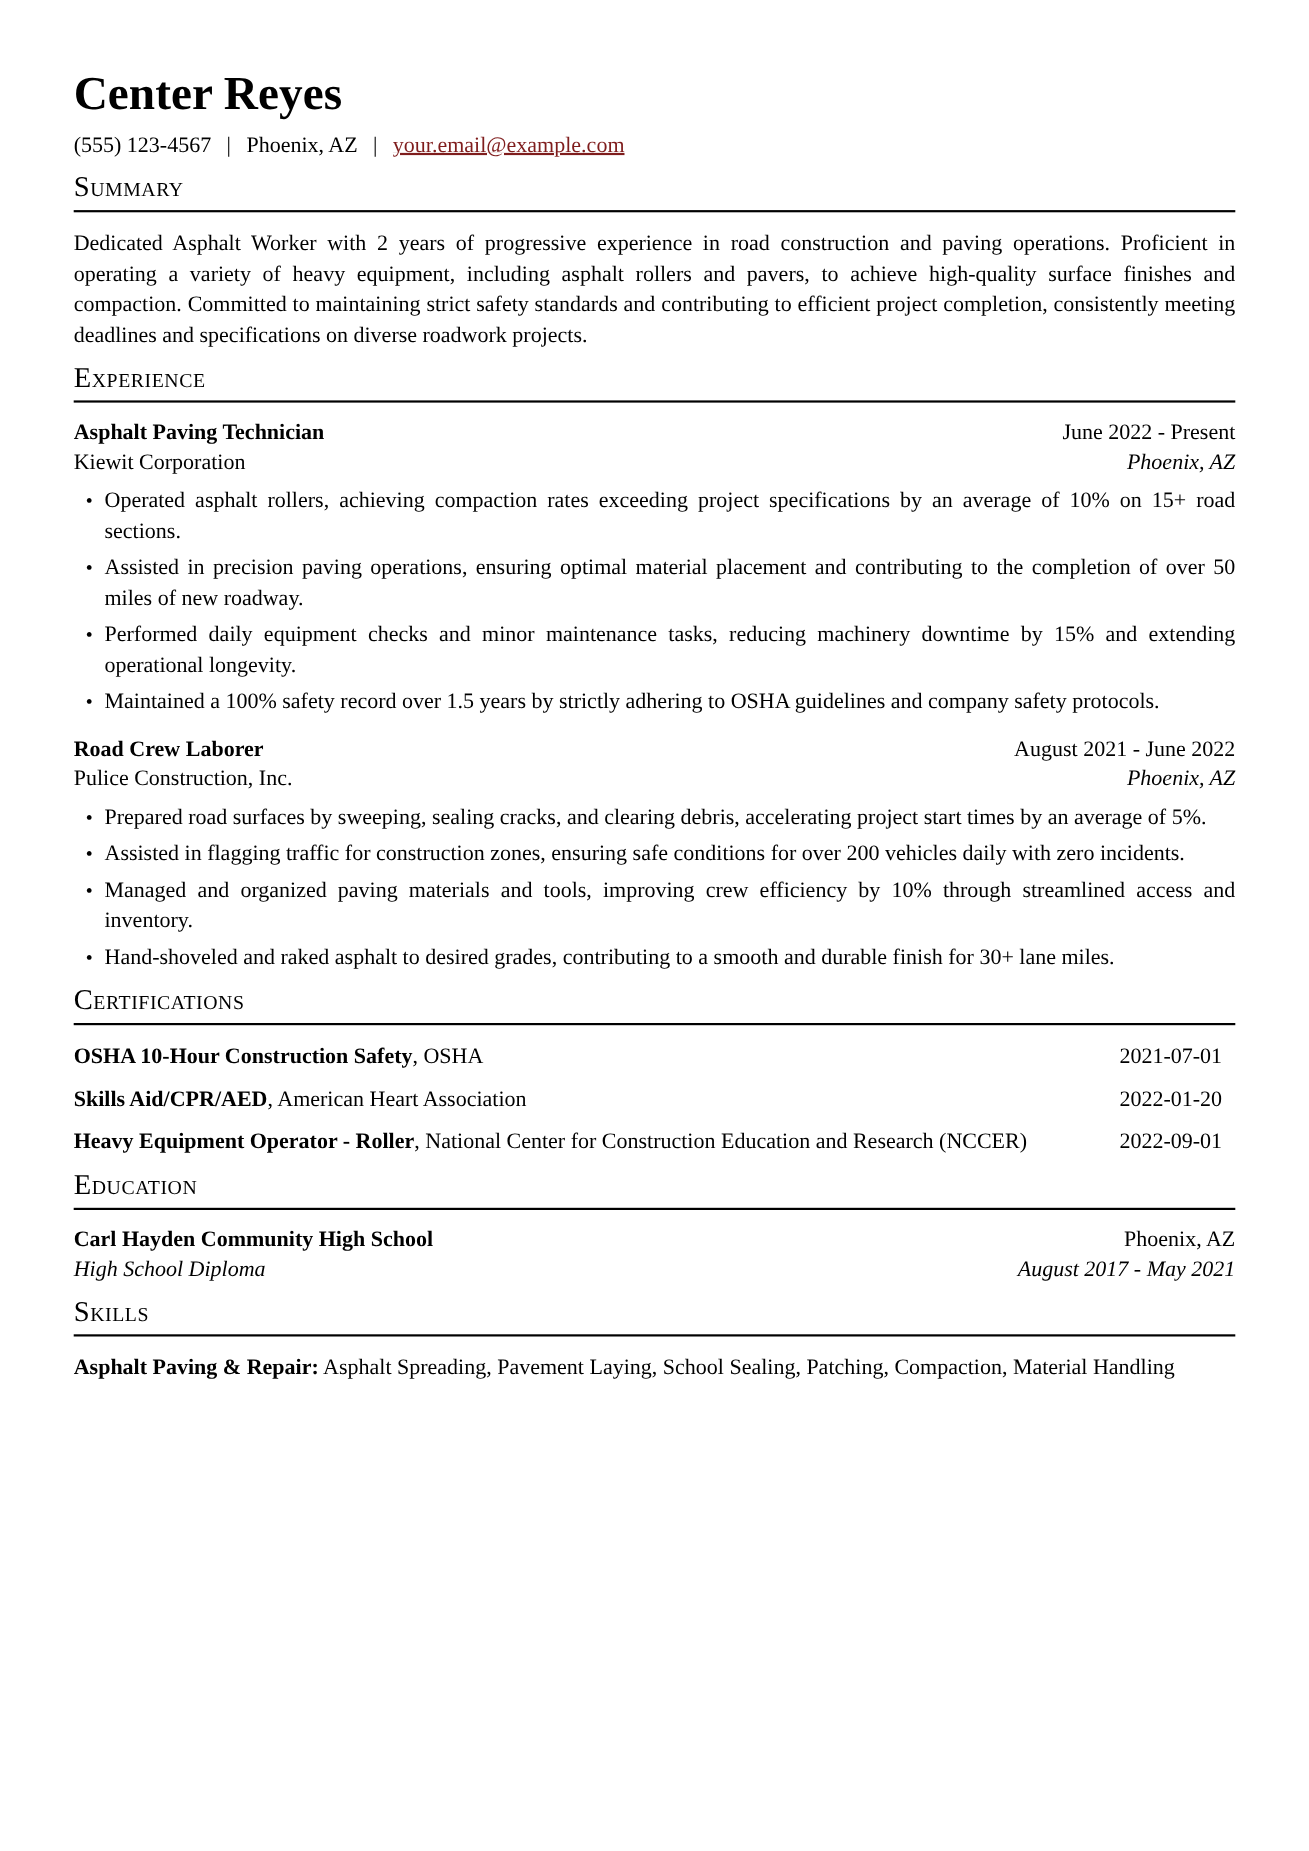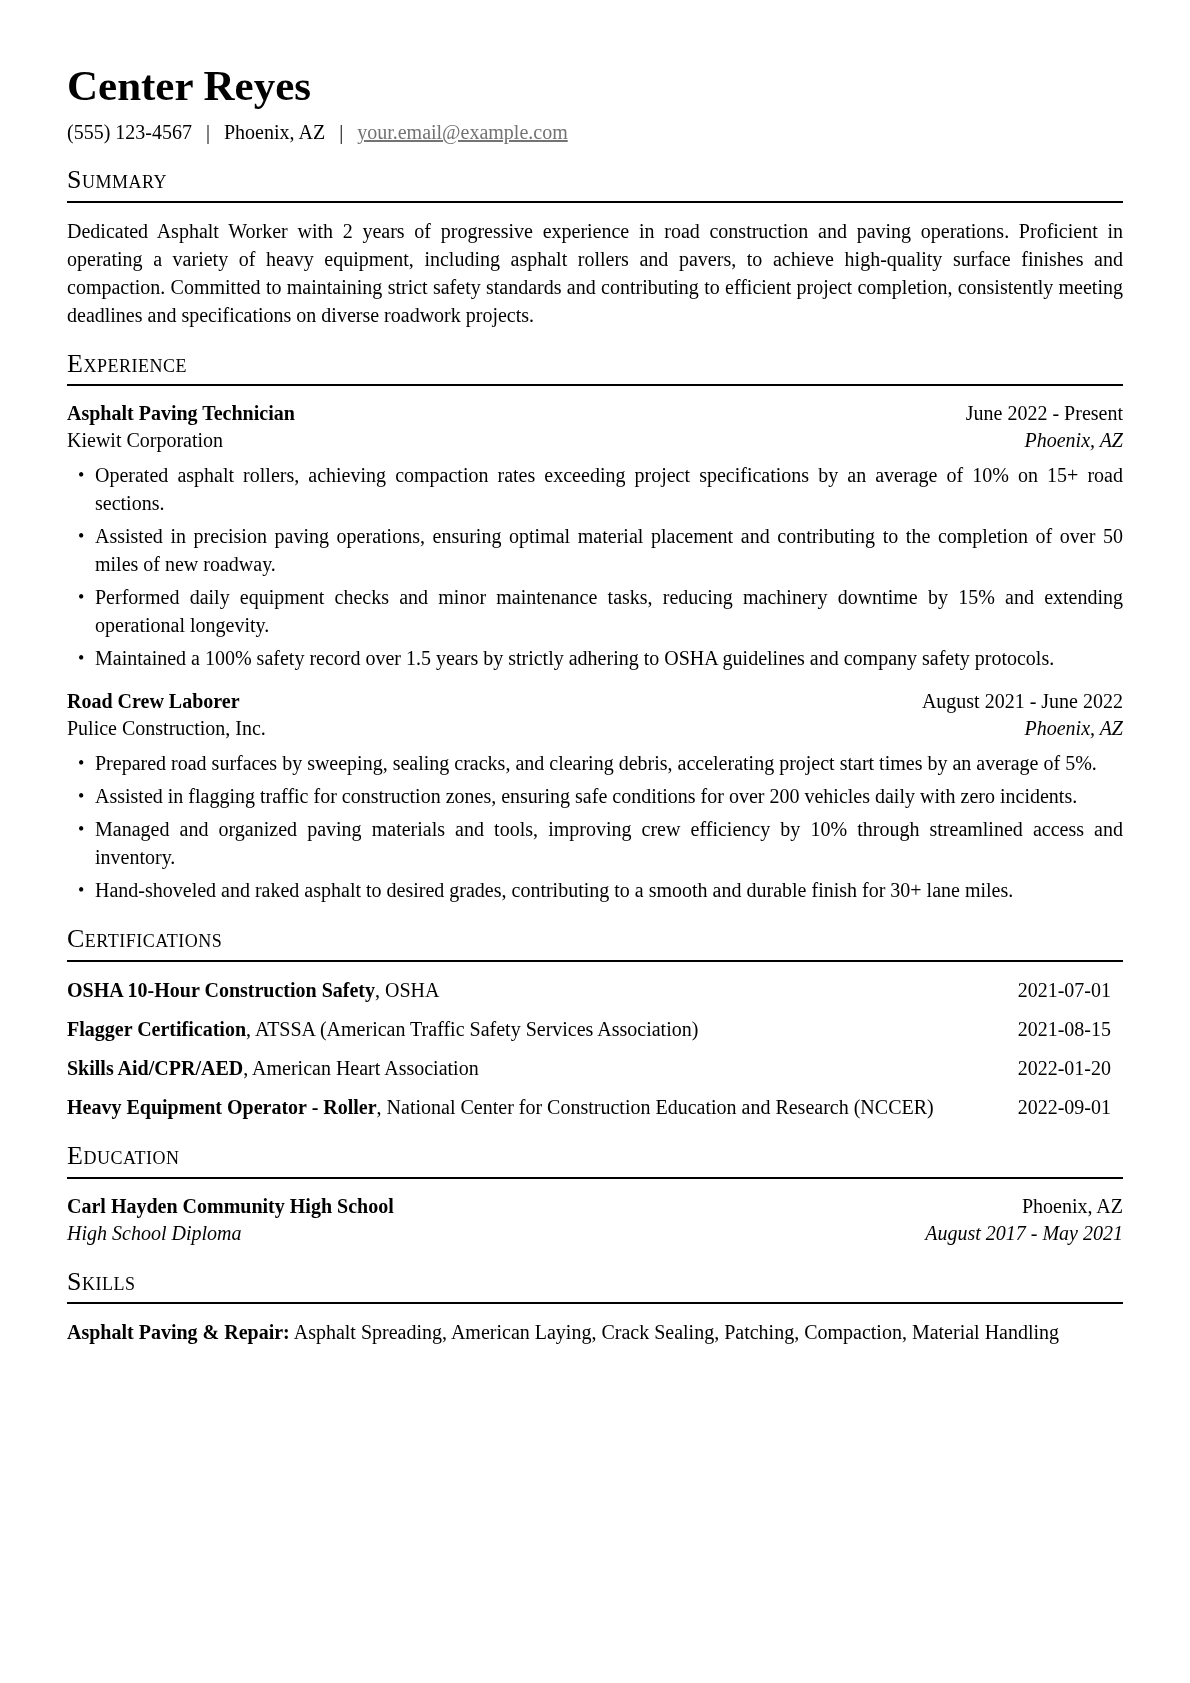--- a/index.html
+++ b/index.html
@@ -19,24 +19,24 @@
 
   
   .name {
     font-size: 43px;
     font-weight: bold;
     line-height: 1.1;
     margin-bottom: 10px;
   }
   .contact-line { font-size: 20px; line-height: 26px; }
   .contact-line .sep { margin: 0 14px; }
-  .email-link { color: #737373; }
+  .email-link { color: #7f1d1d; }
 
   
-  .section { margin-top: 21px; }
+  .section { margin-top: 11px; }
   .section-title {
     font-size: 26px;
     font-weight: normal;
     font-variant: small-caps;
     letter-spacing: 0.5px;
     line-height: 1.1;
     border-bottom: 2.5px solid #000000;
     padding-bottom: 6px;
     margin-bottom: 14px;
   }
@@ -130,21 +130,20 @@
         <li>Hand-shoveled and raked asphalt to desired grades, contributing to a smooth and durable finish for 30+ lane miles.</li>
       </ul>
     </div>
   </section>
 
   <section class="section">
     <h2 class="section-title">Certifications</h2>
 
     <div class="cert"><span class="b">OSHA 10-Hour Construction Safety</span><span>, OSHA</span><span class="cert-date">2021-07-01</span></div>
 
-    <div class="cert"><span class="b">Flagger Certification</span><span>, ATSSA (American Traffic Safety Services Association)</span><span class="cert-date">2021-08-15</span></div>
 
     <div class="cert"><span class="b">Skills Aid/CPR/AED</span><span>, American Heart Association</span><span class="cert-date">2022-01-20</span></div>
 
     <div class="cert"><span class="b">Heavy Equipment Operator - Roller</span><span>, National Center for Construction Education and Research (NCCER)</span><span class="cert-date">2022-09-01</span></div>
   </section>
 
   <section class="section">
     <h2 class="section-title">Education</h2>
 
     <div class="job">
@@ -155,16 +154,16 @@
       <div class="row">
         <span class="it">High School Diploma</span>
         <span class="it">August 2017 - May 2021</span>
       </div>
     </div>
   </section>
 
   <section class="section">
     <h2 class="section-title">Skills</h2>
     <p class="skill-line"><span class="b">Asphalt Paving &amp; Repair:</span>
-      <span>Asphalt Spreading, American Laying, Crack Sealing, Patching, Compaction, Material Handling</span></p>
+      <span>Asphalt Spreading, Pavement Laying, School Sealing, Patching, Compaction, Material Handling</span></p>
   </section>
 
 </div>
 
 </body></html>

